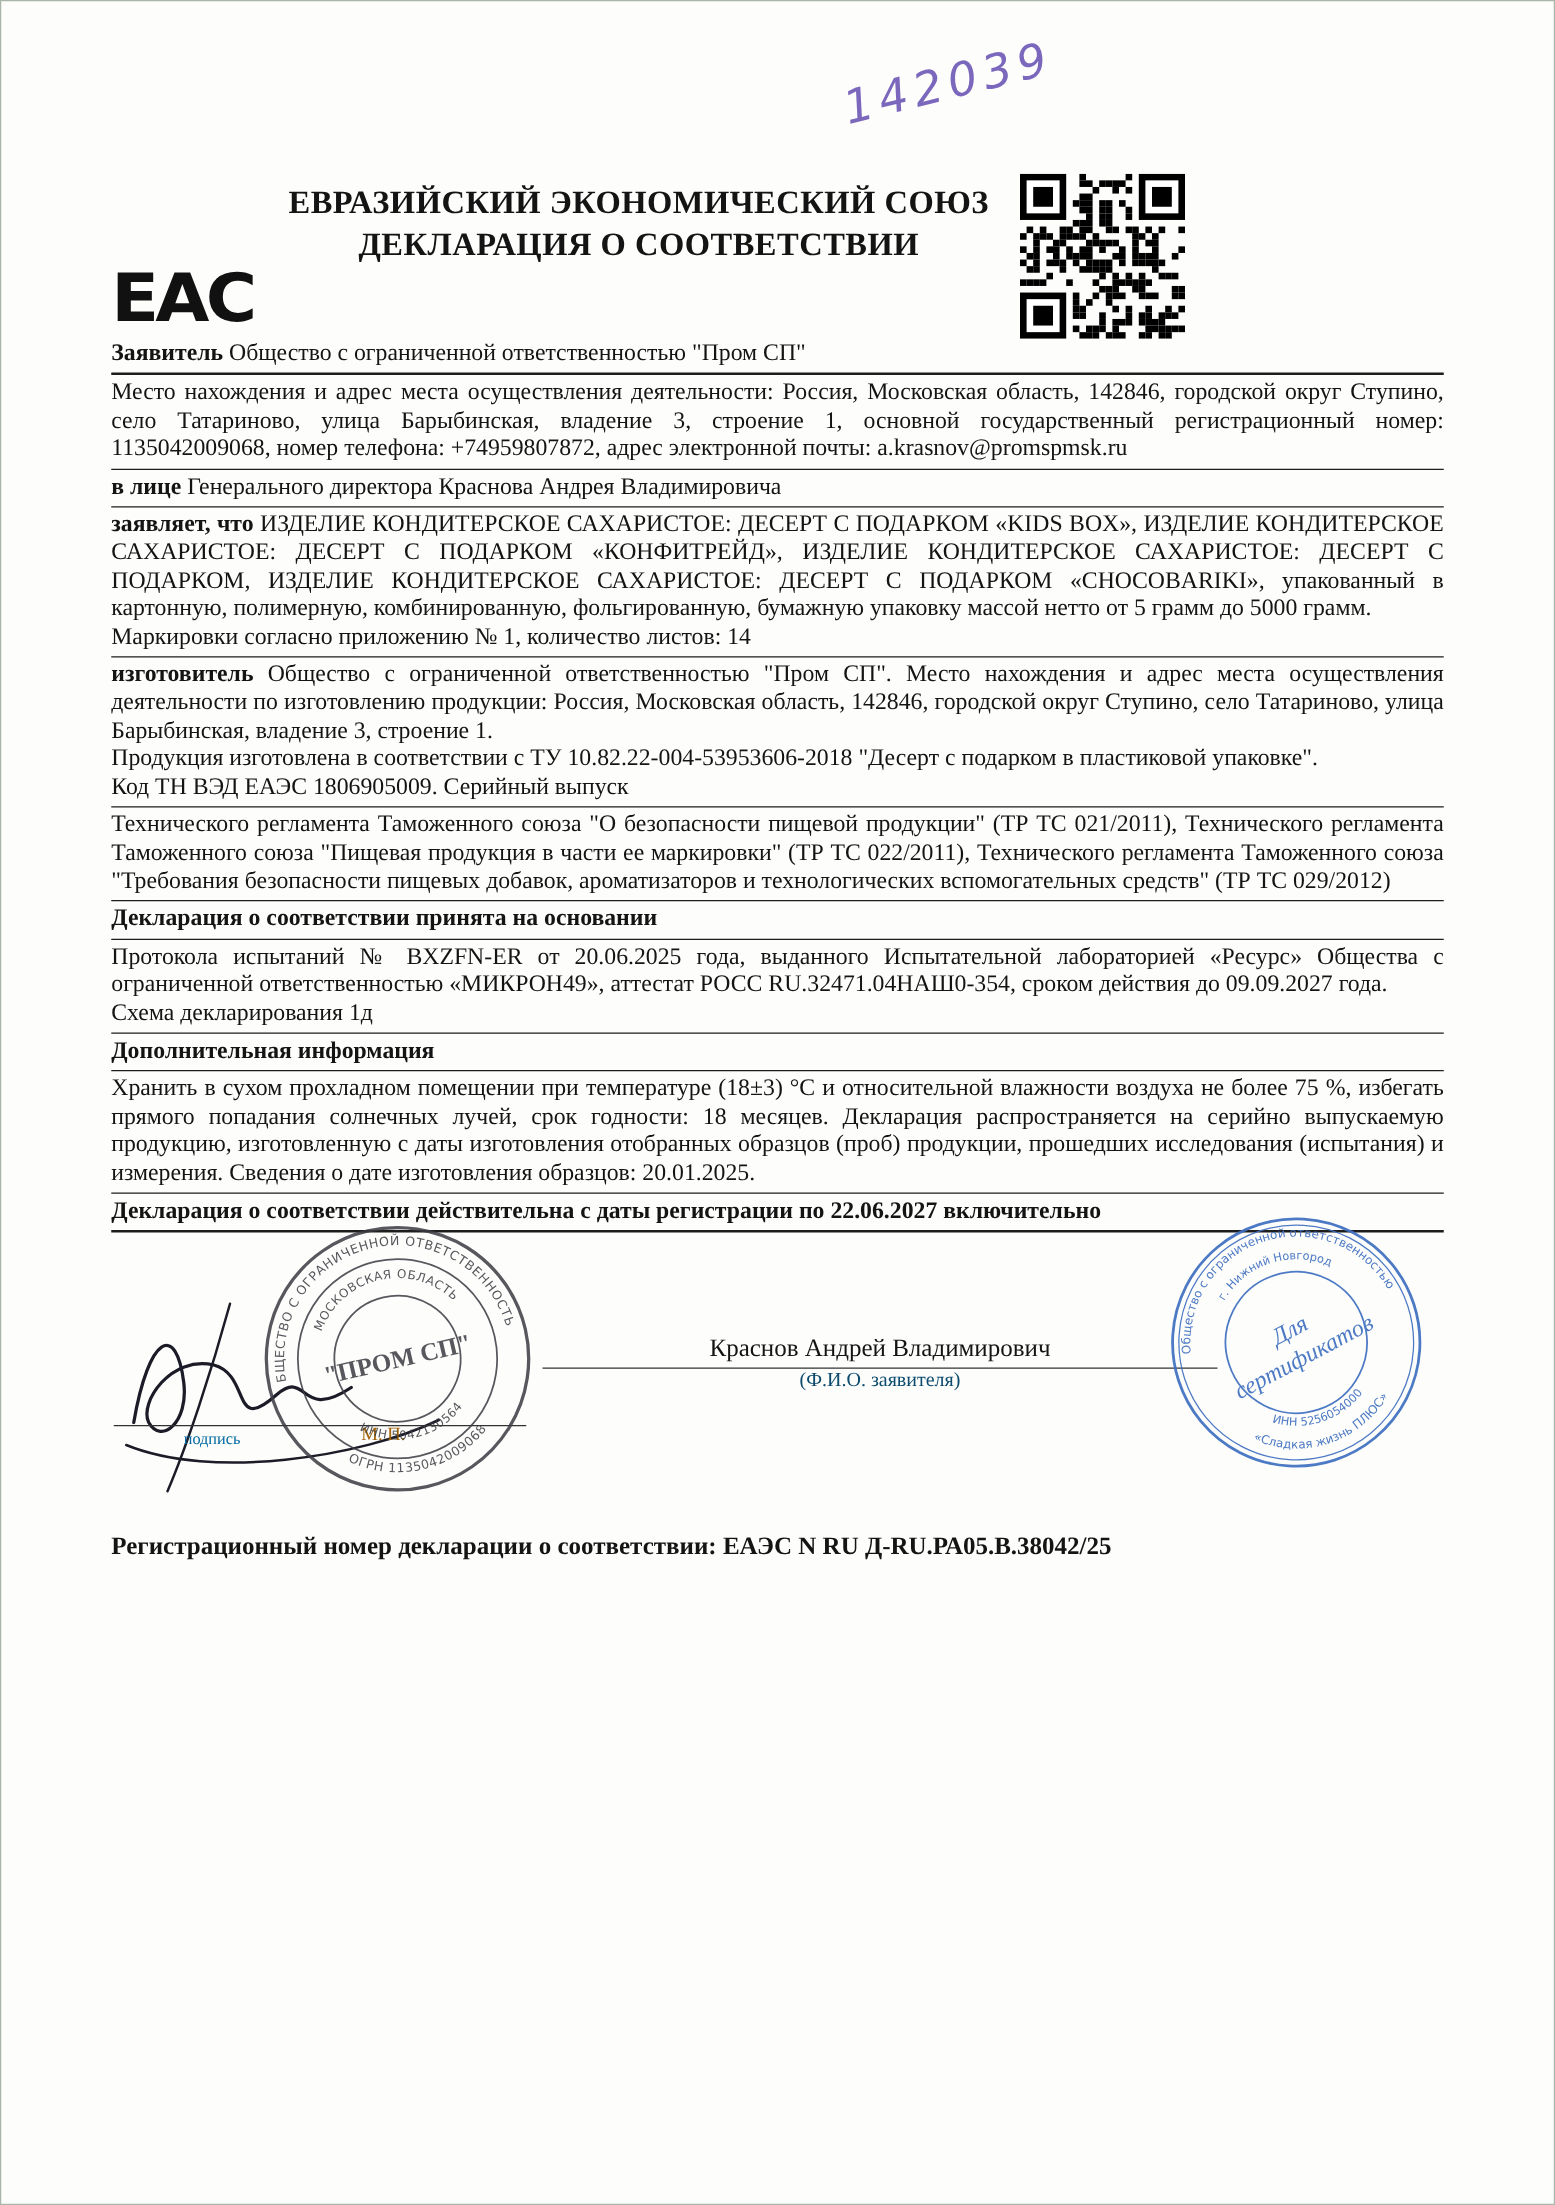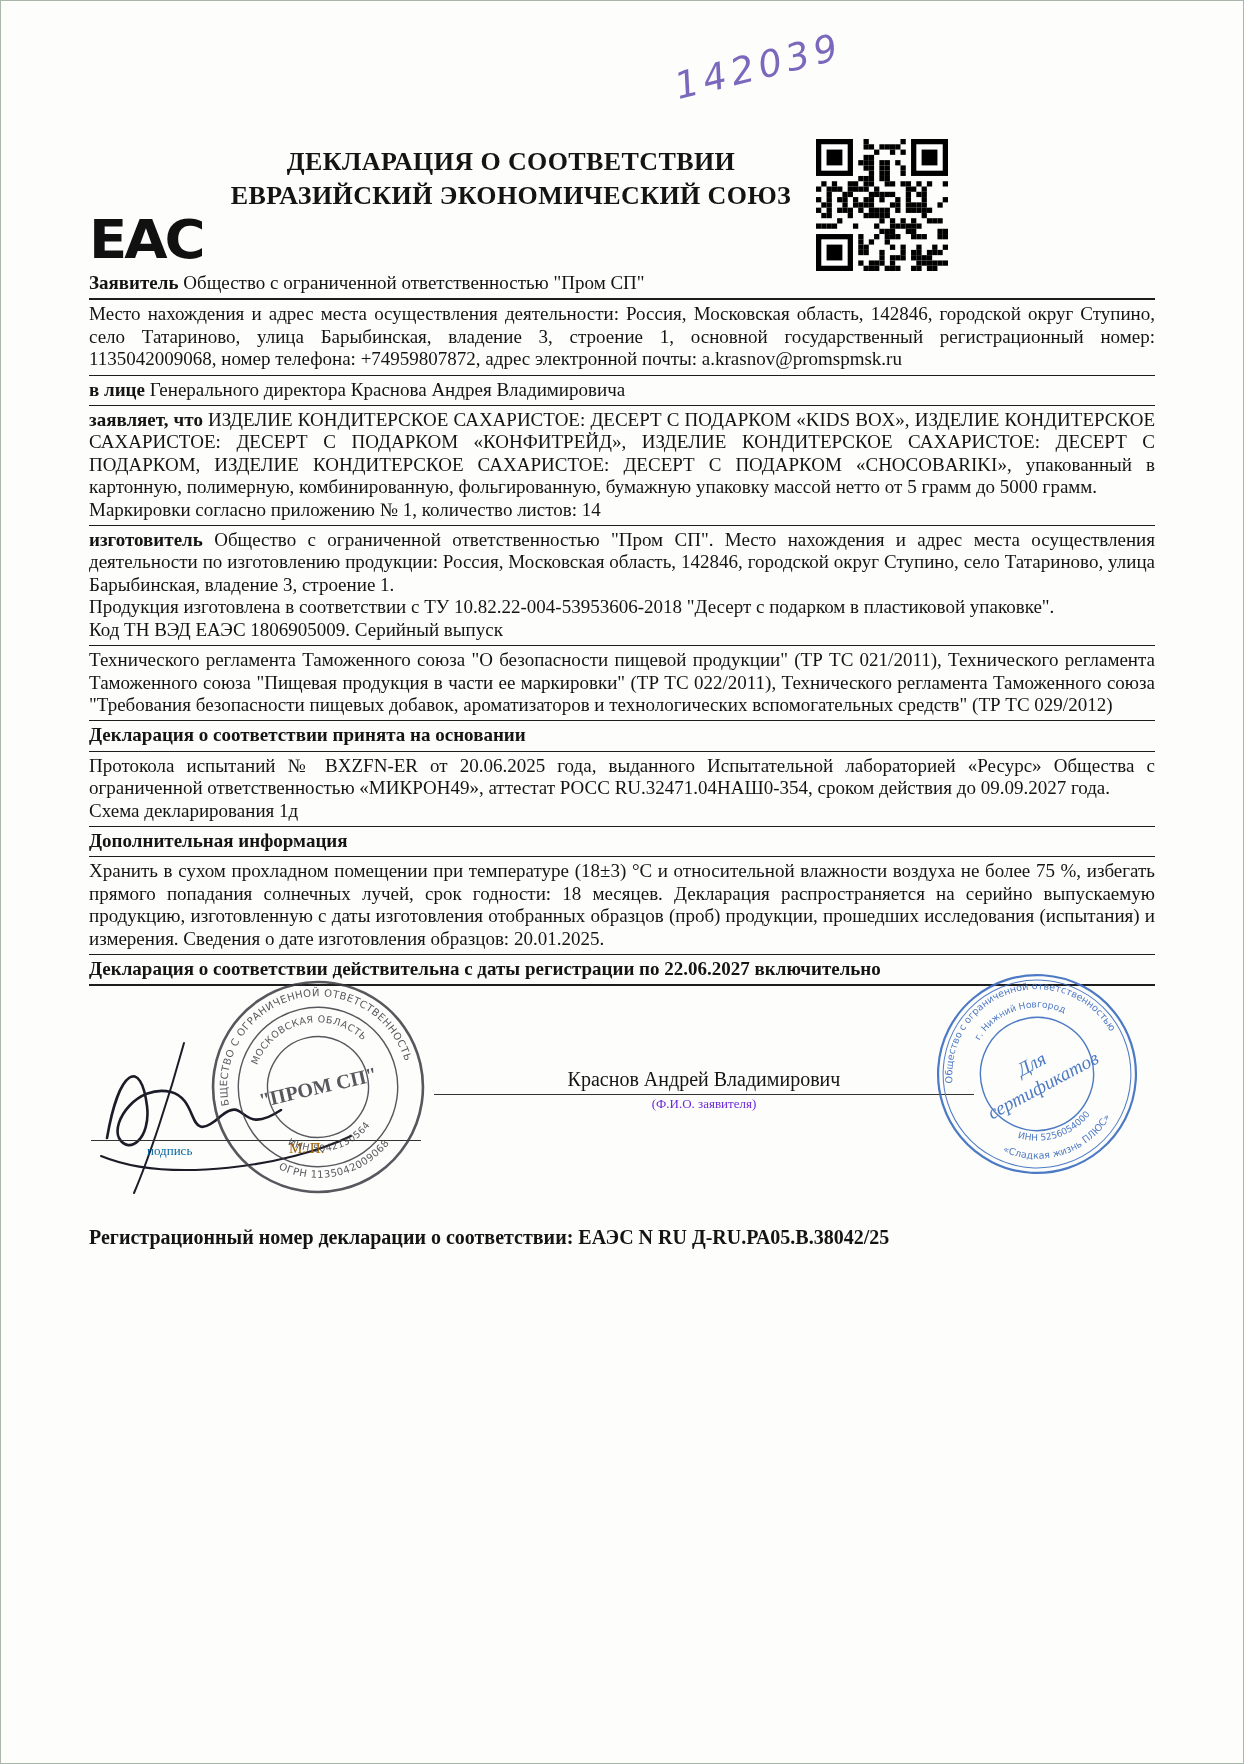--- a/index.html
+++ b/index.html
@@ -41,40 +41,40 @@
   .signature-svg { position:absolute; left:0; top:8px; width:300px; height:200px; }
   .sig-line  { position:absolute; left:2px;  top:150px; width:330px; border-top:1.3px solid #333; }
   .sig-caption { position:absolute; left:58px; top:153px; font-size:13px; color:#0369a1; }
   .mp-label  { position:absolute; left:200px; top:150px; font-size:15px; color:#a16207; }
   .stamp-black {
     position:absolute; left:118px; top:-14px; width:222px; height:222px;
     opacity:0.85; transform:rotate(-13deg);
   }
   .fio { position:absolute; left:345px; top:78px; width:540px; text-align:center; }
   .fio-name { display:block; font-size:20px; padding-bottom:3px; border-bottom:1.3px solid #333; }
-  .fio-caption { display:block; font-size:13px; padding-top:1px; color:#6d28d9;text-align:center; }
+  .fio-caption { display:block; font-size:16px; padding-top:1px; color:#0c4a6e;text-align:center; }
   .stamp-blue {
     position:absolute; right:12px; top:-22px; width:212px; height:212px;
     opacity:0.92; transform:rotate(-18deg);
   }
   
   .footer { margin:18px 88px 0; font-size:20px; font-weight:bold; }
   .footer p { margin-bottom:17px; }
 </style>
 </head>
 <body>
 
 <div class="page">
 
   <div class="header">
     <div class="handwritten">142039</div>
     <div class="eac">ЕАС</div>
     <div class="title">
+      <div>ЕВРАЗИЙСКИЙ ЭКОНОМИЧЕСКИЙ СОЮЗ</div>
       <div>ДЕКЛАРАЦИЯ О СООТВЕТСТВИИ</div>
-      <div>ЕВРАЗИЙСКИЙ ЭКОНОМИЧЕСКИЙ СОЮЗ</div>
     </div>
     <svg class="qr" viewBox="0 0 132 132">
         <rect x="47.52" y="0" width="5.28" height="5.28" fill="#000"></rect>
         <rect x="84.48" y="0" width="5.28" height="5.28" fill="#000"></rect>
         <rect x="47.52" y="5.28" width="5.28" height="5.28" fill="#000"></rect>
         <rect x="52.800000000000004" y="5.28" width="5.28" height="5.28" fill="#000"></rect>
         <rect x="63.36" y="5.28" width="5.28" height="5.28" fill="#000"></rect>
         <rect x="68.64" y="5.28" width="5.28" height="5.28" fill="#000"></rect>
         <rect x="73.92" y="5.28" width="5.28" height="5.28" fill="#000"></rect>
         <rect x="79.2" y="5.28" width="5.28" height="5.28" fill="#000"></rect>

